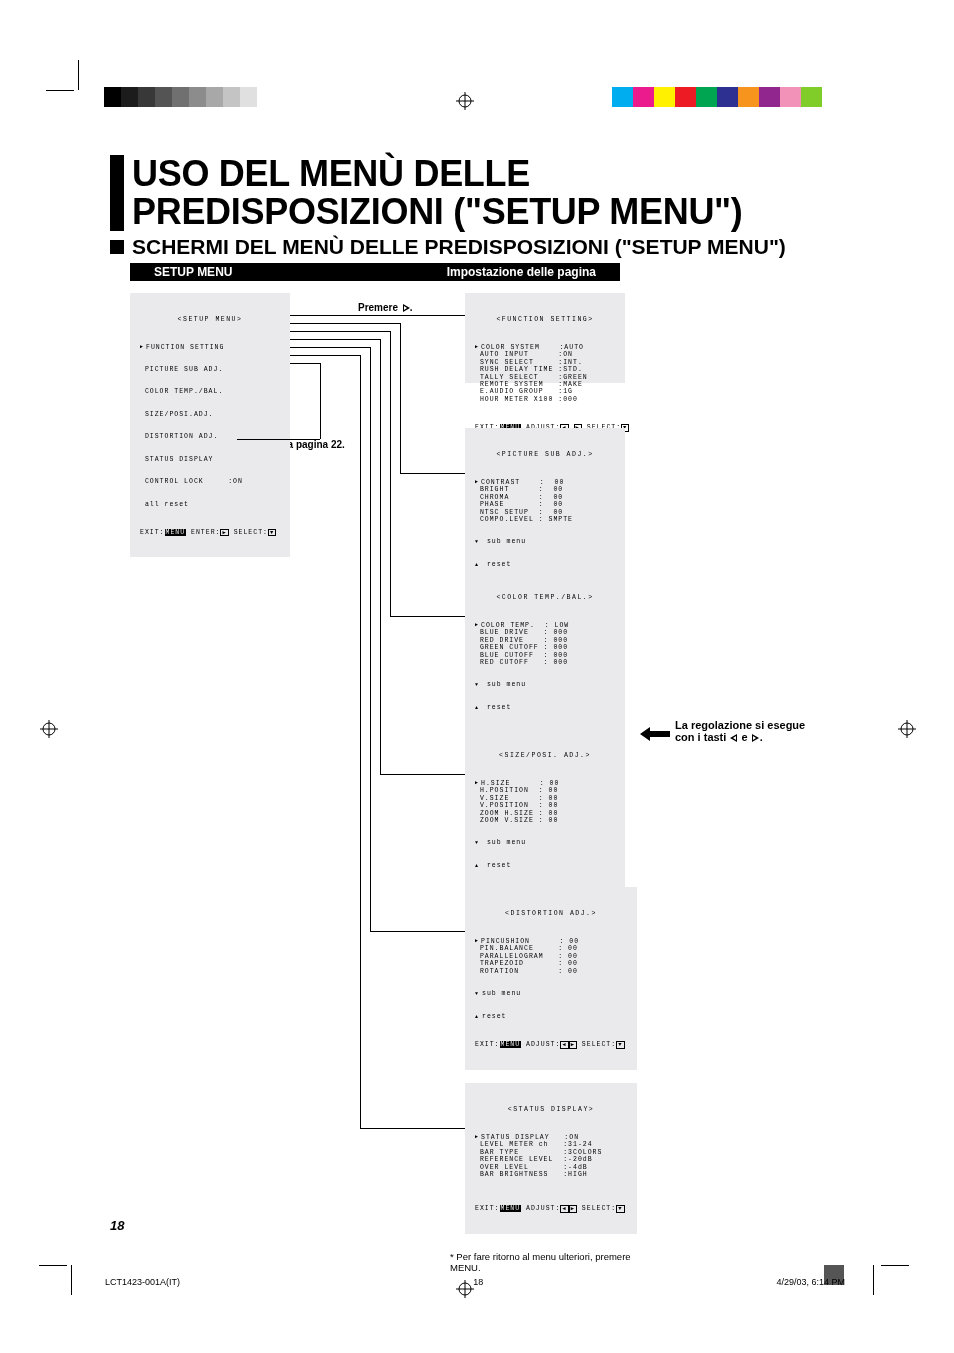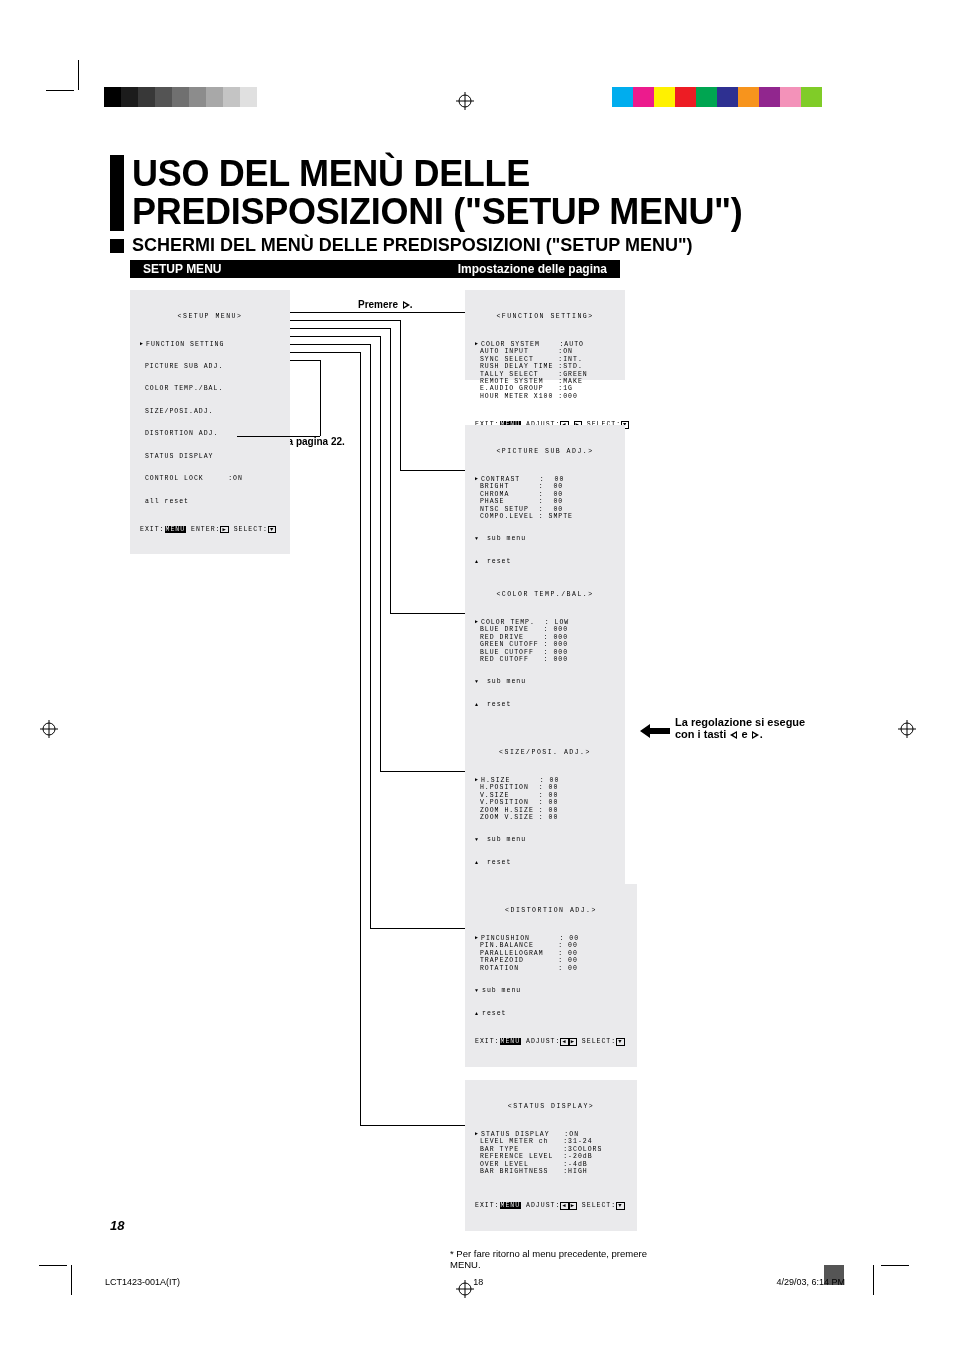--- a/index.html
+++ b/index.html
@@ -68,27 +68,27 @@
     font-family: Arial Black, Arial, sans-serif;
     font-size: 36px;
     font-weight: 900;
     line-height: 1.06;
     letter-spacing: -0.3px;
   }
   .subtitle-row { display:flex; align-items:center; margin-top:4px; margin-bottom:4px; }
   .subtitle-row .sq { width:14px; height:14px; background:#000; margin-right:8px; flex-shrink:0; }
   .subtitle-row .st {
     font-family: Arial, sans-serif;
-    font-size: 18px;
+    font-size: 21px;
     font-weight: 700;
   }
   .header-bar {
     background: #000; color: #fff;
     display: flex; justify-content: space-between;
-    padding: 2px 13px;
+    padding: 2px 24px;
     font-size: 12px;
     font-weight: 700;
     width: 490px;
     margin-left: 20px;
   }
   
   .diagram {
     position: relative;
     margin-top: 12px;
     height: 1020px;
@@ -336,21 +336,21 @@
 
       <div class="side-note">
         <div class="arrow-back">
           <svg width="30" height="14">
               <polygon points="0,7 10,0 10,4 30,4 30,10 10,10 10,14" fill="#000"></polygon>
             </svg>
         </div>
         <span class="bold"><span>La regolazione si esegue con i tasti</span> <span class="tri-outline left"></span> <span>e</span> <span class="tri-outline"></span><b>.</b></span><br>
       </div>
 
-      <div class="foot-note">* Per fare ritorno al menu precedente, premere MENU.</div>
+      <div class="foot-note">* Per fare ritorno al menu ulteriori, premere MENU.</div>
 
       <div class="line hl" style="left:180px; top:22px; width:175px;"></div>
       <div class="line hl" style="left:180px; top:30px; width:110px;"></div>
       <div class="line vl" style="left:290px; top:30px; height:150px;"></div>
       <div class="line hl" style="left:290px; top:180px; width:65px;"></div>
       <div class="line hl" style="left:180px; top:38px; width:100px;"></div>
       <div class="line vl" style="left:280px; top:38px; height:285px;"></div>
       <div class="line hl" style="left:280px; top:323px; width:75px;"></div>
       <div class="line hl" style="left:180px; top:46px; width:90px;"></div>
       <div class="line vl" style="left:270px; top:46px; height:435px;"></div>

